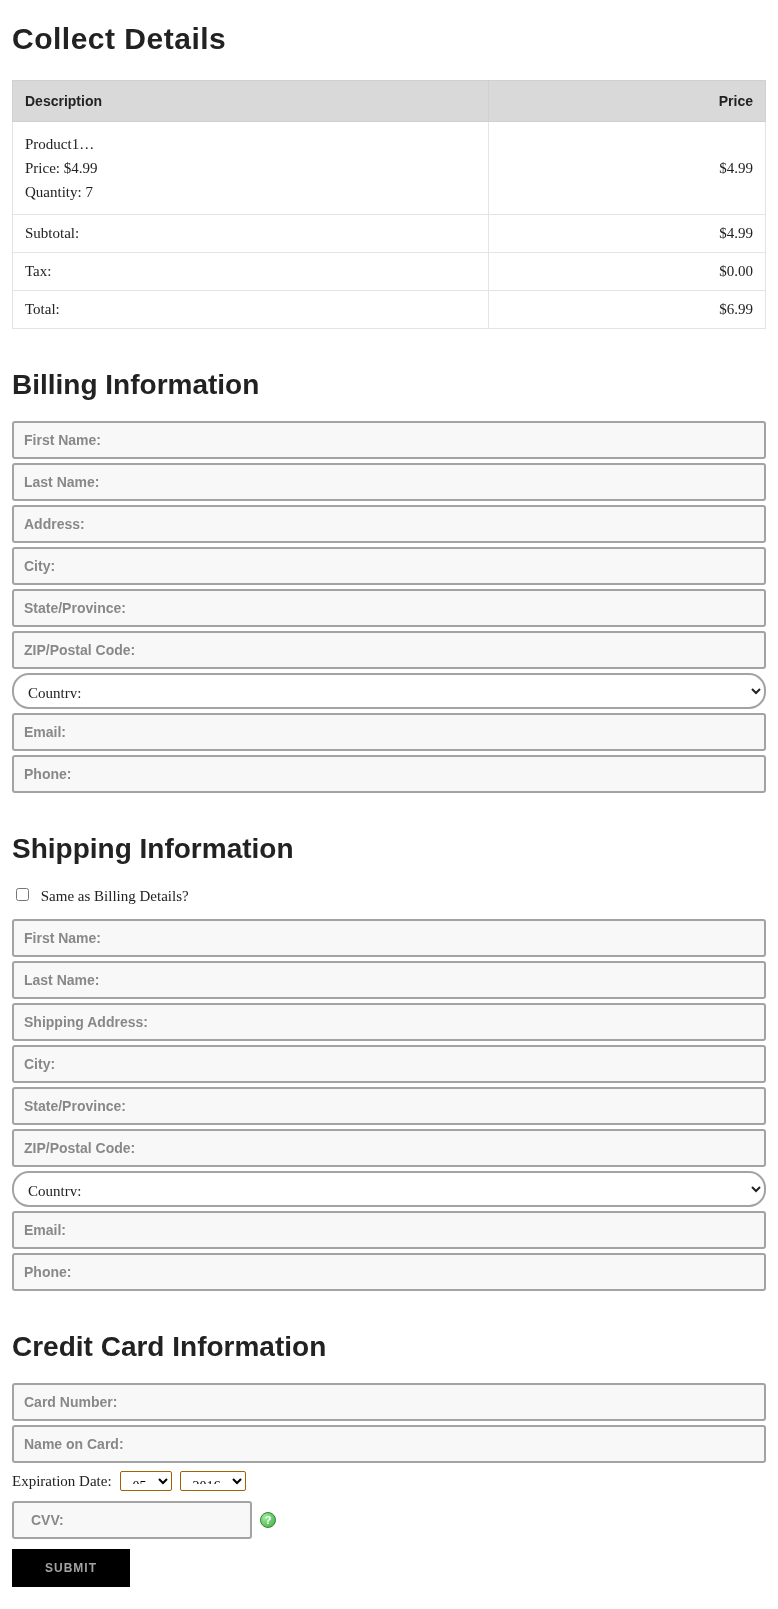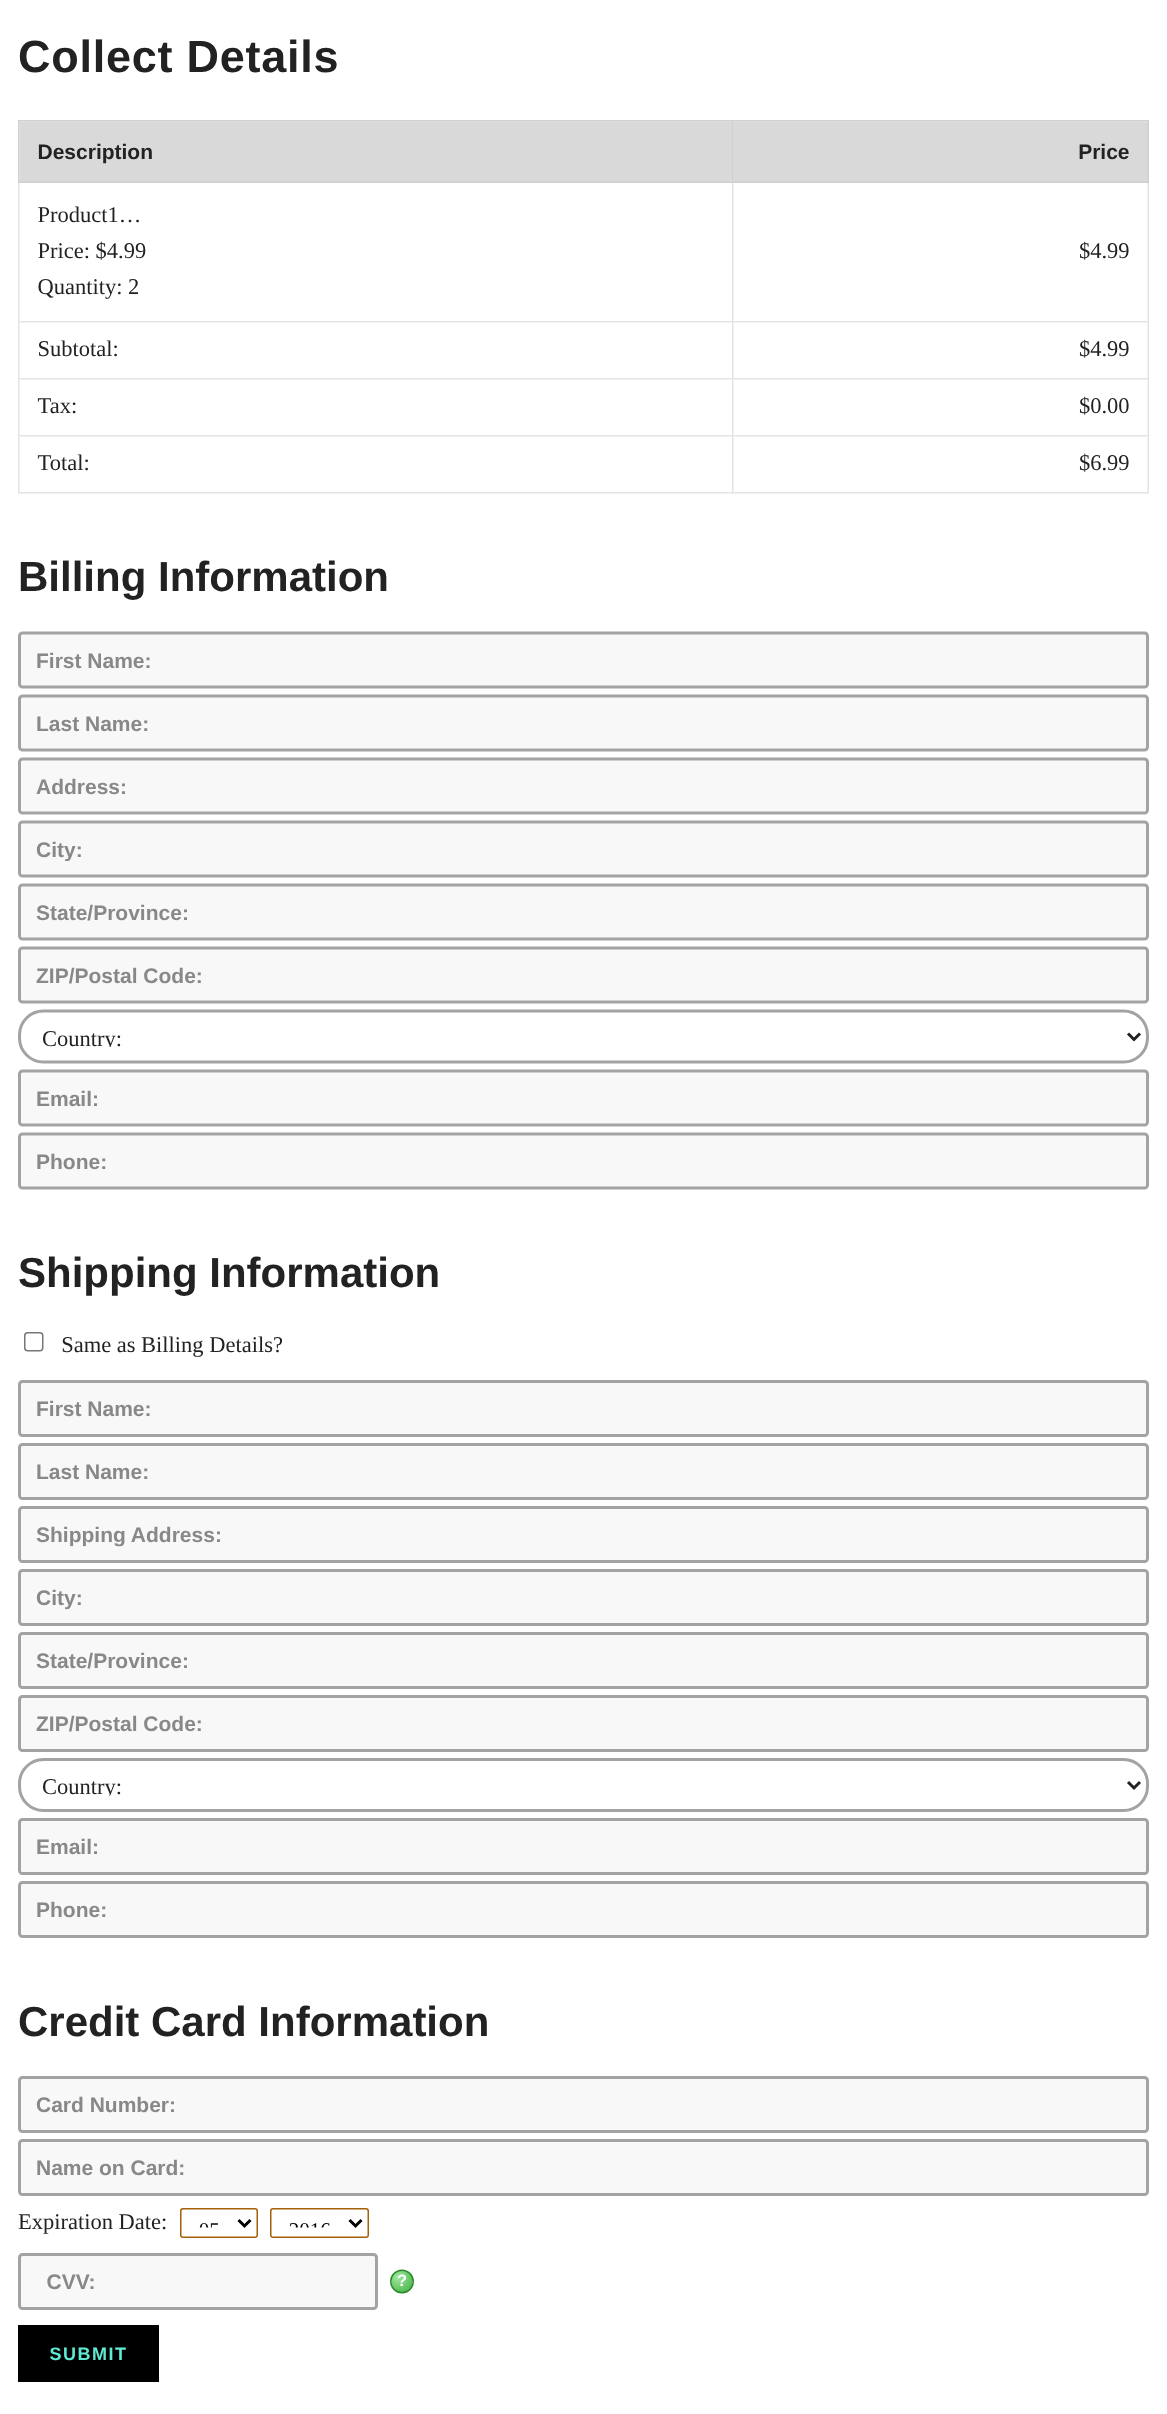--- a/index.html
+++ b/index.html
@@ -113,26 +113,26 @@
     color: #fff;
     font-family: Arial, sans-serif;
     font-size: 11px;
     font-weight: bold;
     line-height: 14px;
     text-align: center;
     display: inline-block;
   }
   button.submit {
     background: #000;
-    color: #5eead4;
+    color: #a3a3a3;
     font-family: "Helvetica Neue", Arial, sans-serif;
     font-weight: 800;
     letter-spacing: 1px;
     border: none;
-    padding: 12px 21px;
+    padding: 12px 33px;
     font-size: 12px;
     cursor: pointer;
   }
 </style>
 </head>
 <body>
 
 
 
 <h1>Collect Details</h1>
@@ -142,21 +142,21 @@
     <tr>
       <th>Description</th>
       <th class="price">Price</th>
     </tr>
   </thead>
   <tbody>
     <tr>
       <td class="product-cell">
         <div>Product1…</div>
         <div>Price: $4.99</div>
-        <div>Quantity: 2</div>
+        <div>Quantity: 7</div>
       </td>
       <td class="price">$4.99</td>
     </tr>
     <tr>
       <td>Subtotal:</td>
       <td class="price">$4.99</td>
     </tr>
     <tr>
       <td>Tax:</td>
       <td class="price">$0.00</td>

